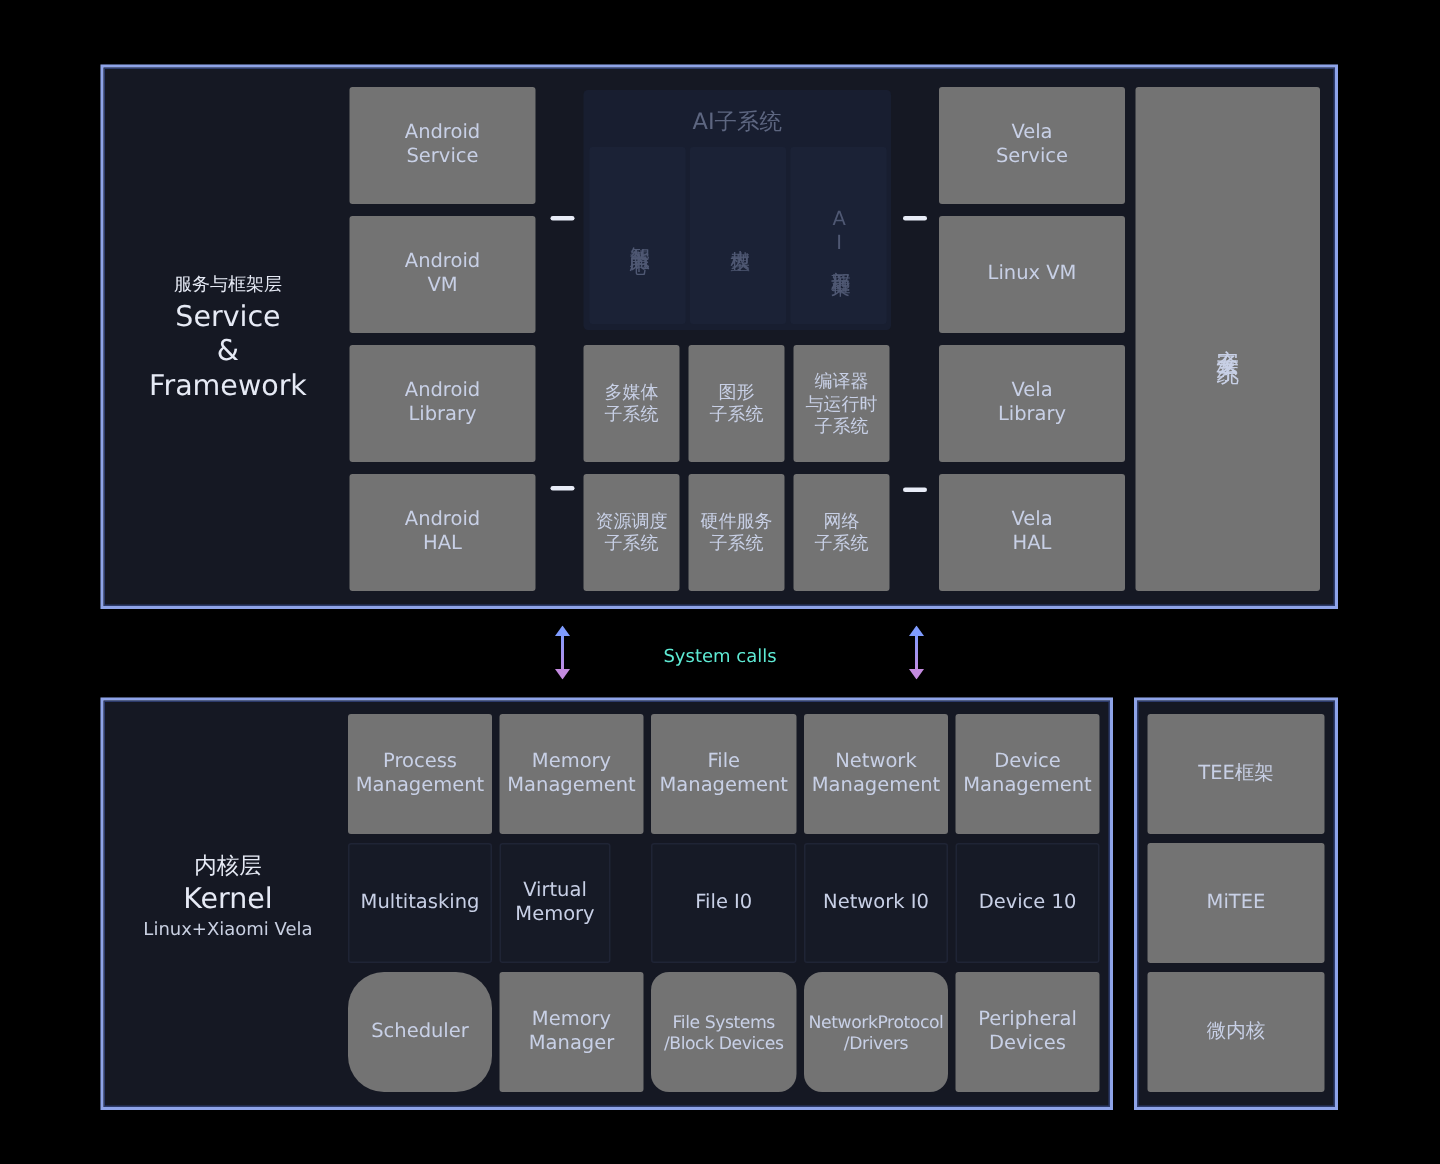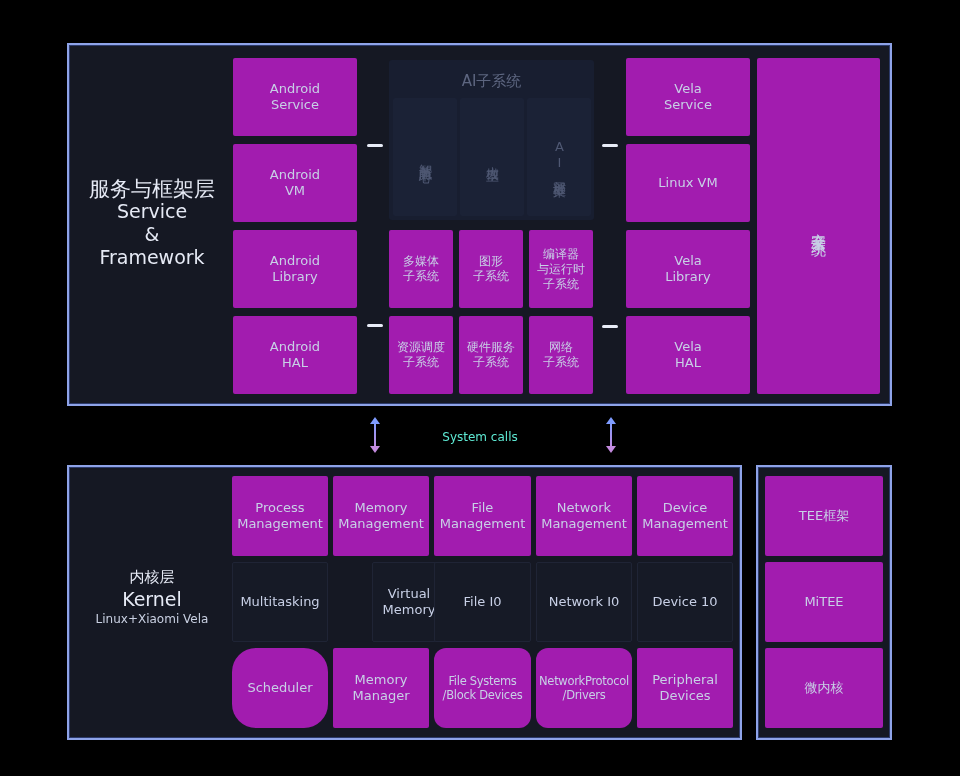--- a/index.html
+++ b/index.html
@@ -7,38 +7,38 @@
     body { position: relative; font-family: "DejaVu Sans", "Liberation Sans", sans-serif; color: #c9d2ea; }
 
     .frame {
       position: absolute;
       border: 2px solid #8ea3e8;
       background: #151823;
       box-shadow: 0 0 0 1px #2c3a6a inset;
     }
     .cell {
       position: absolute;
-      background: #a21caf;
+      background: #737373;
       border-radius: 2px;
       display: flex; align-items: center; justify-content: center;
       text-align: center;
       font-size: 13px; line-height: 16px;
       color: #c8d0e6;
       white-space: pre-line;
     }
     .cell.dark { background: #161a26; border: 1px solid #1f2435; }
     .cell.small { font-size: 11.5px; line-height: 14px; letter-spacing: -0.3px; border-radius: 12px; }
     .cell.cjk { font-size: 12px; line-height: 15px; }
 
     .layer-title {
       position: absolute;
       text-align: center;
       color: #e6eaf5;
     }
-    .layer-title .zh { font-size: 21px; line-height: 22px; display:block; }
+    .layer-title .zh { font-size: 12px; line-height: 22px; display:block; }
     .layer-title .en { font-size: 19px; line-height: 23px; display:block; }
     .layer-title .sub { font-size: 12px; line-height: 16px; display:block; color:#c9d0e2; }
 
     .ai-wrap {
       position: absolute; left: 389px; top: 60px; width: 205px; height: 160px;
       background: #181e30;
       border-radius: 3px;
     }
     .ai-title {
       position: absolute; left: 389px; top: 72px; width: 205px;
@@ -175,21 +175,21 @@
 <div class="cell" style="left:333px; top:476px; width:96px; height:80px;">Memory
 Management</div>
 <div class="cell" style="left:434px; top:476px; width:97px; height:80px;">File
 Management</div>
 <div class="cell" style="left:536px; top:476px; width:96px; height:80px;">Network
 Management</div>
 <div class="cell" style="left:637px; top:476px; width:96px; height:80px;">Device
 Management</div>
 
 <div class="cell dark" style="left:232px; top:562px; width:96px; height:80px;">Multitasking</div>
-<div class="cell dark" style="left:333px; top:562px; width:74px; height:80px;margin-left:39px;">Virtual
+<div class="cell dark" style="left:333px; top:562px; width:74px; height:80px;">Virtual
 Memory</div>
 <div class="cell dark" style="left:434px; top:562px; width:97px; height:80px;">File I0</div>
 <div class="cell dark" style="left:536px; top:562px; width:96px; height:80px;">Network I0</div>
 <div class="cell dark" style="left:637px; top:562px; width:96px; height:80px;">Device 10</div>
 
 <div class="cell" style="left:232px; top:648px; width:96px; height:80px;border-radius:24px;">Scheduler</div>
 <div class="cell" style="left:333px; top:648px; width:96px; height:80px;">Memory
 Manager</div>
 <div class="cell small" style="left:434px; top:648px; width:97px; height:80px;">File Systems
 /Block Devices</div>

